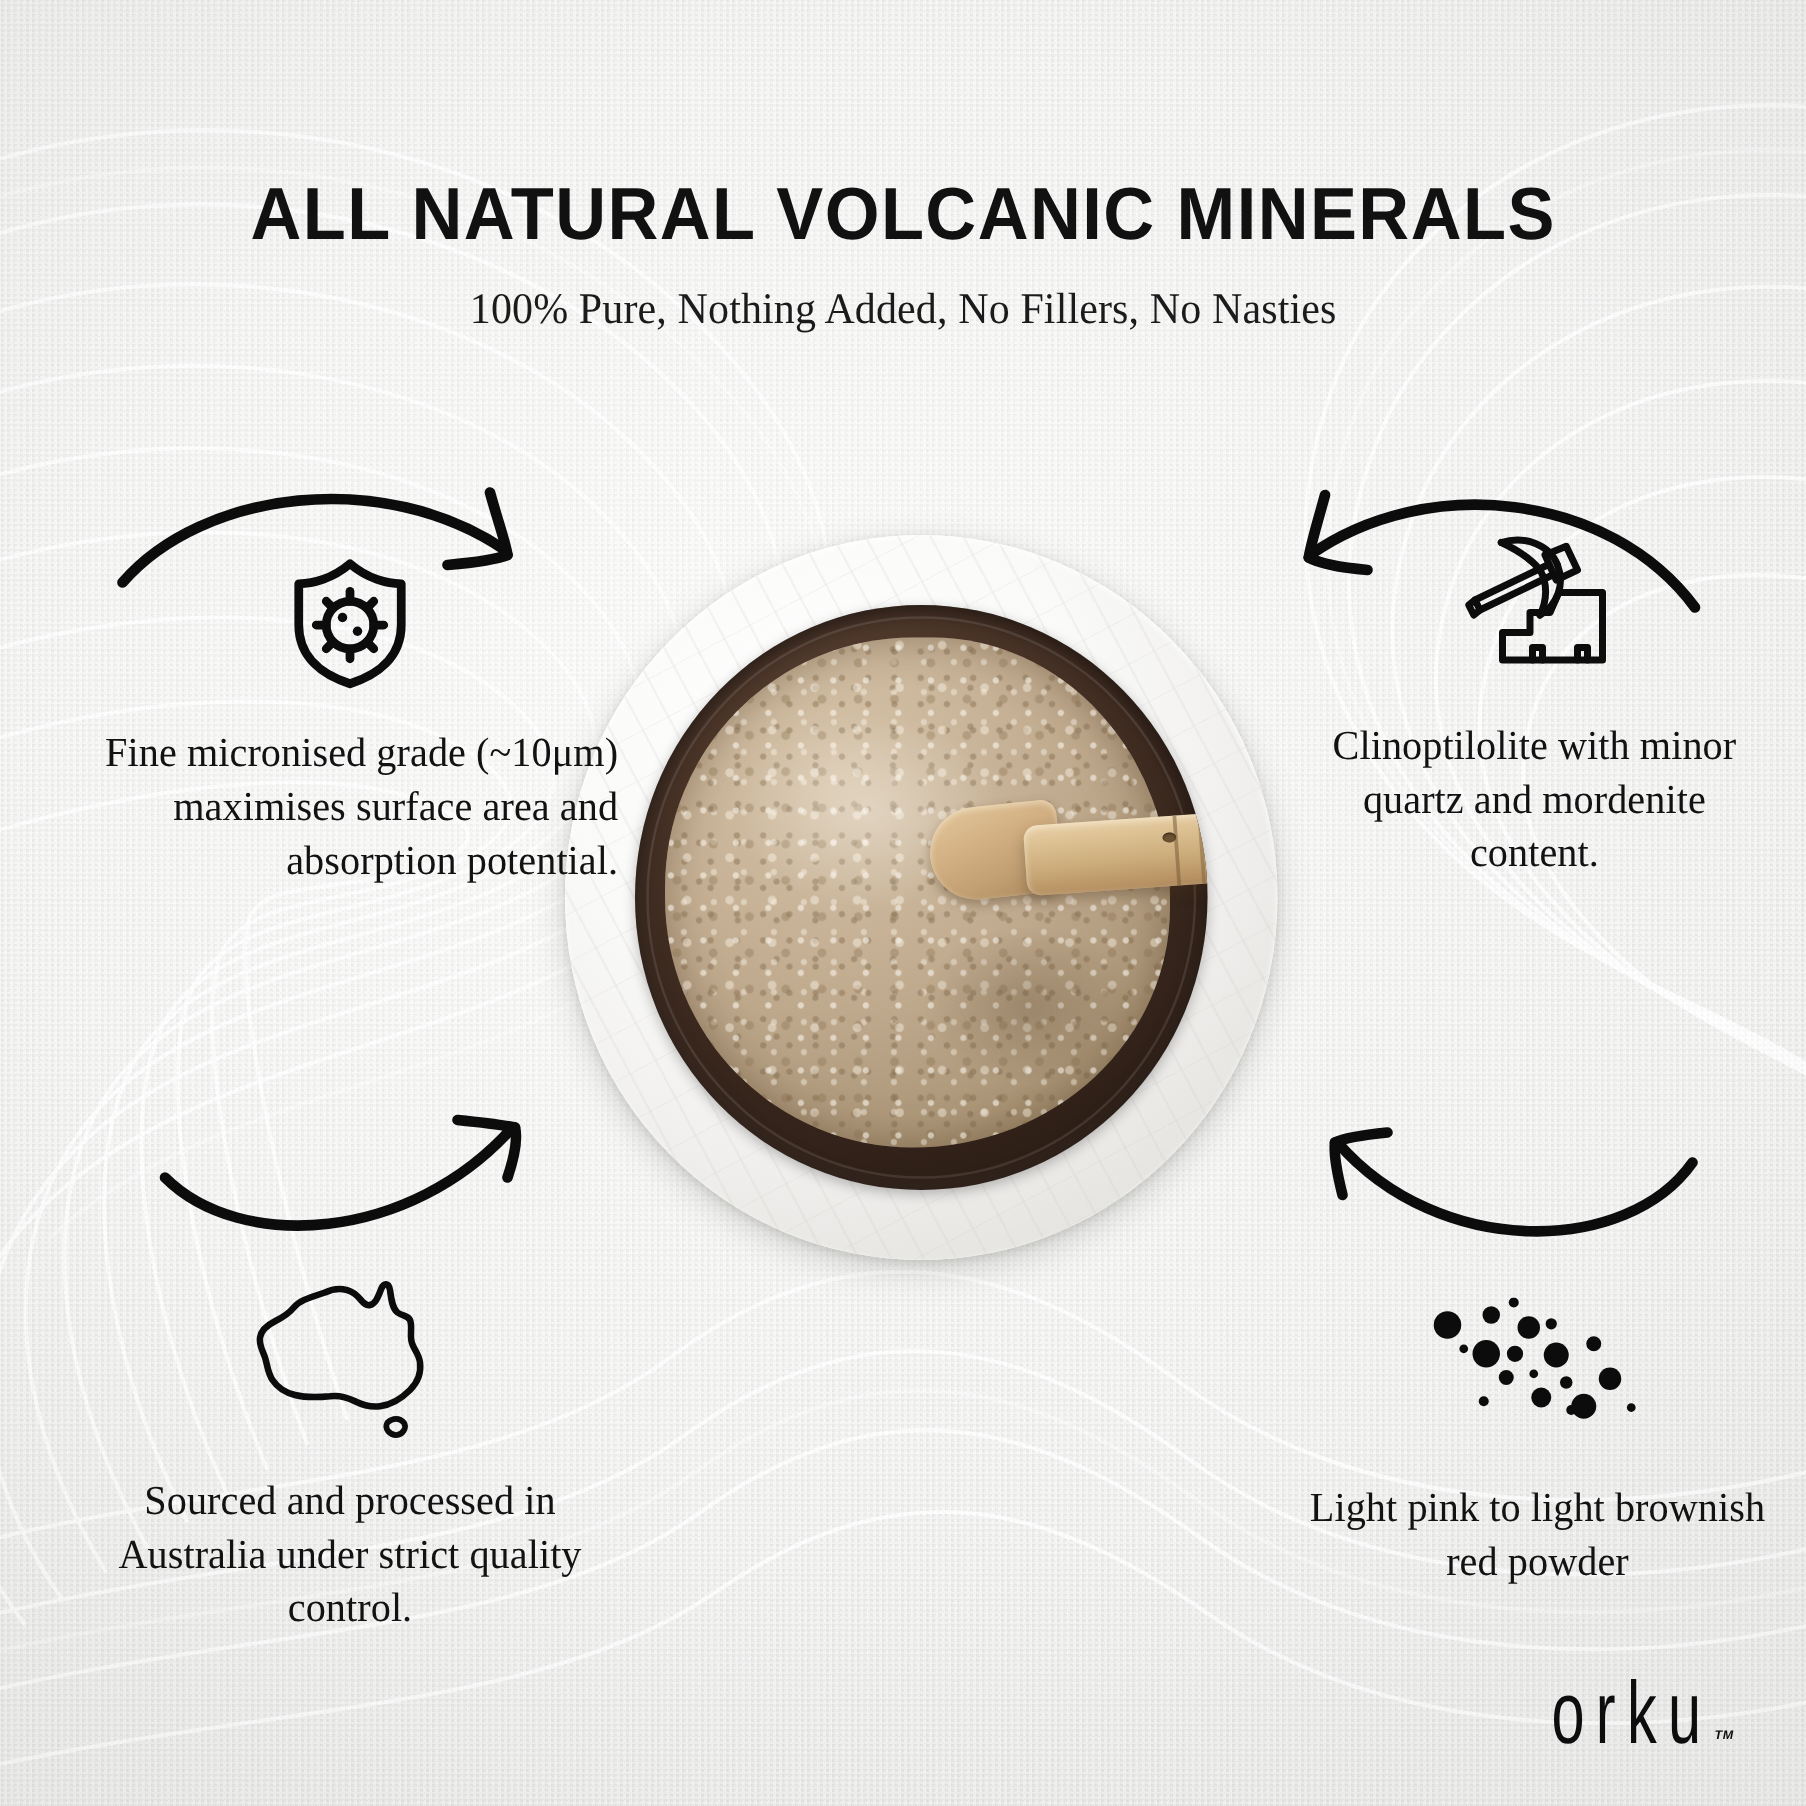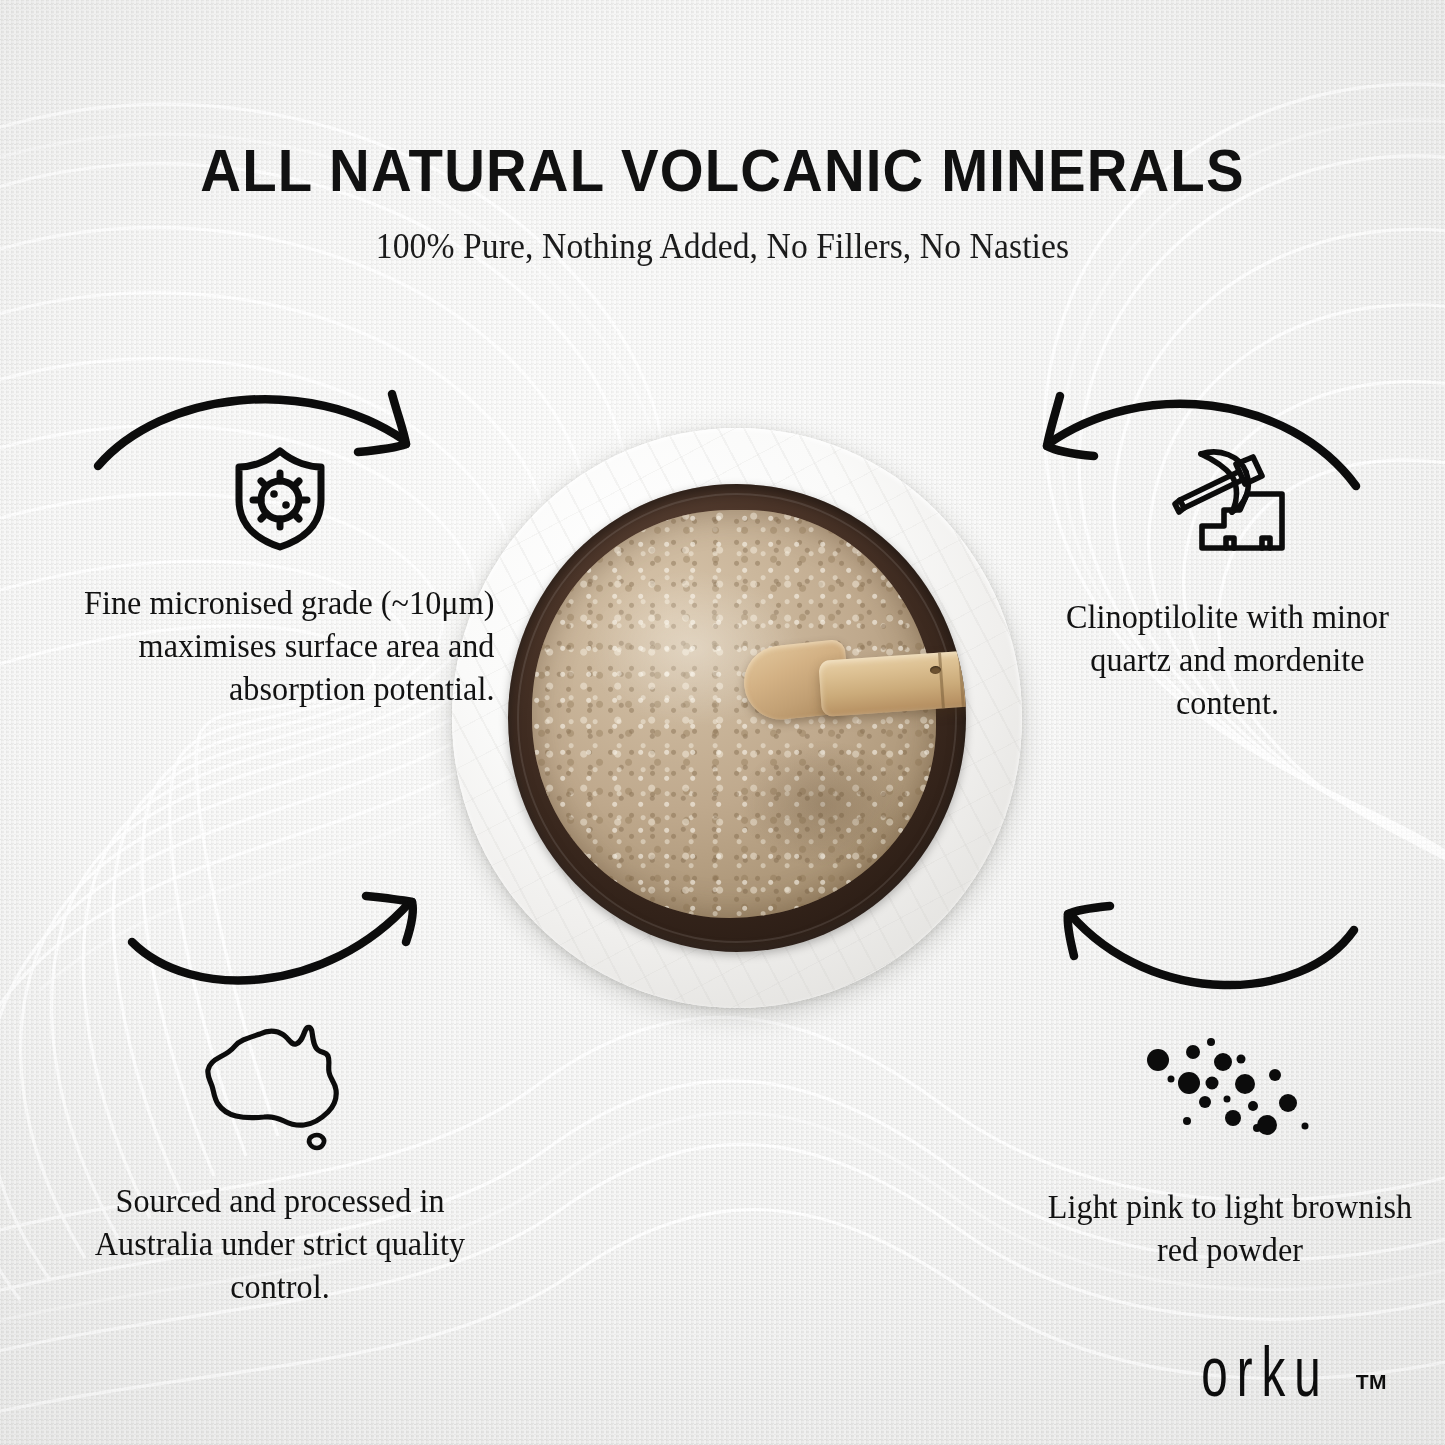--- a/index.html
+++ b/index.html
@@ -209,59 +209,59 @@
     line-height: 1.30;
     color: #121212;
     letter-spacing: .05px;
     transform: scaleX(.975);
   }
 
   .feature-tl { left: 60px;  top: 440px; width: 440px; text-align: right; }
   .feature-tl .feature-icon { height: 112px; }
   .feature-tl .feature-text { margin-top: 30px; }
 
-  .feature-tr { left: 1040px; top: 438px; width: 375px; }
+  .feature-tr { left: 1040px; top: 418px; width: 375px; }
   .feature-tr .feature-icon { height: 116px; }
   .feature-tr .feature-text { margin-top: 42px; }
 
   .feature-bl { left: 70px;  top: 1014px; width: 420px; }
   .feature-bl .feature-icon { height: 138px; }
   .feature-bl .feature-text { margin-top: 28px; }
 
   .feature-br { left: 1040px; top: 1032px; width: 380px; }
   .feature-br .feature-icon { height: 120px; }
   .feature-br .feature-text { margin-top: 34px; }
 
   
   .brand {
     position: absolute;
     right: 58px; bottom: 42px;
     z-index: 30;
     display: flex;
     align-items: flex-end;
-    gap: 24px;
   }
   .brand-word {
     font-family: "Liberation Sans", "DejaVu Sans", sans-serif;
     font-size: 58px;
     font-weight: 400;
     letter-spacing: 11px;
     color: #0d0d0d;
     line-height: .92;
     transform: scaleX(.82) scaleY(1.22);
     transform-origin: right bottom;
   }
   .brand-tm {
     font-family: "Liberation Sans", "DejaVu Sans", sans-serif;
-    font-size: 21px;
+    font-size: 10px;
     font-weight: 700;
     color: #0d0d0d;
     margin-left: 2px;
     margin-bottom: 9px;
     letter-spacing: .5px;
+    font-style: italic;
   }
 </style>
 </head>
 <body>
 
 <div id="infographic">
 
   <div class="bg-layer bg-base"></div>
 
   <div class="bg-layer bg-rings">

